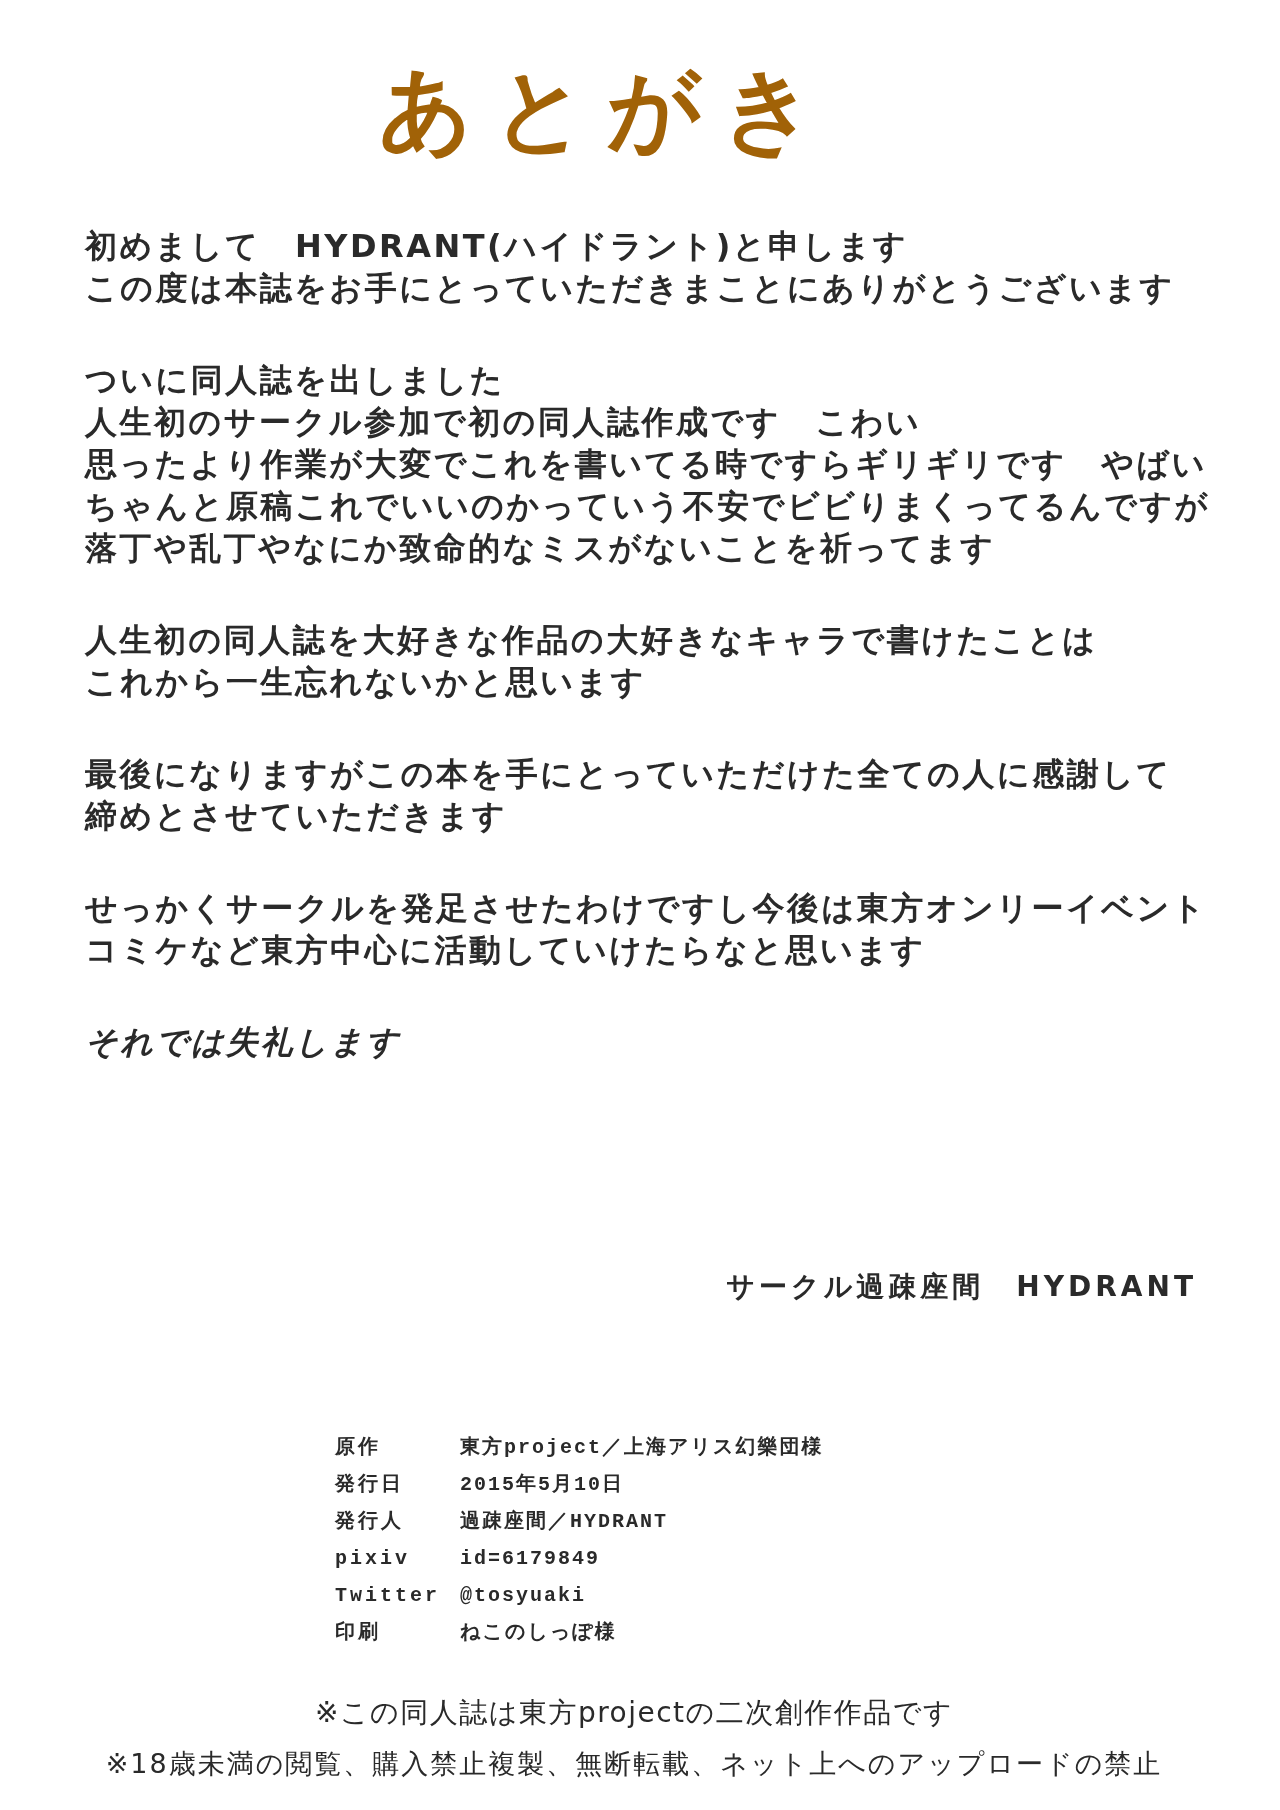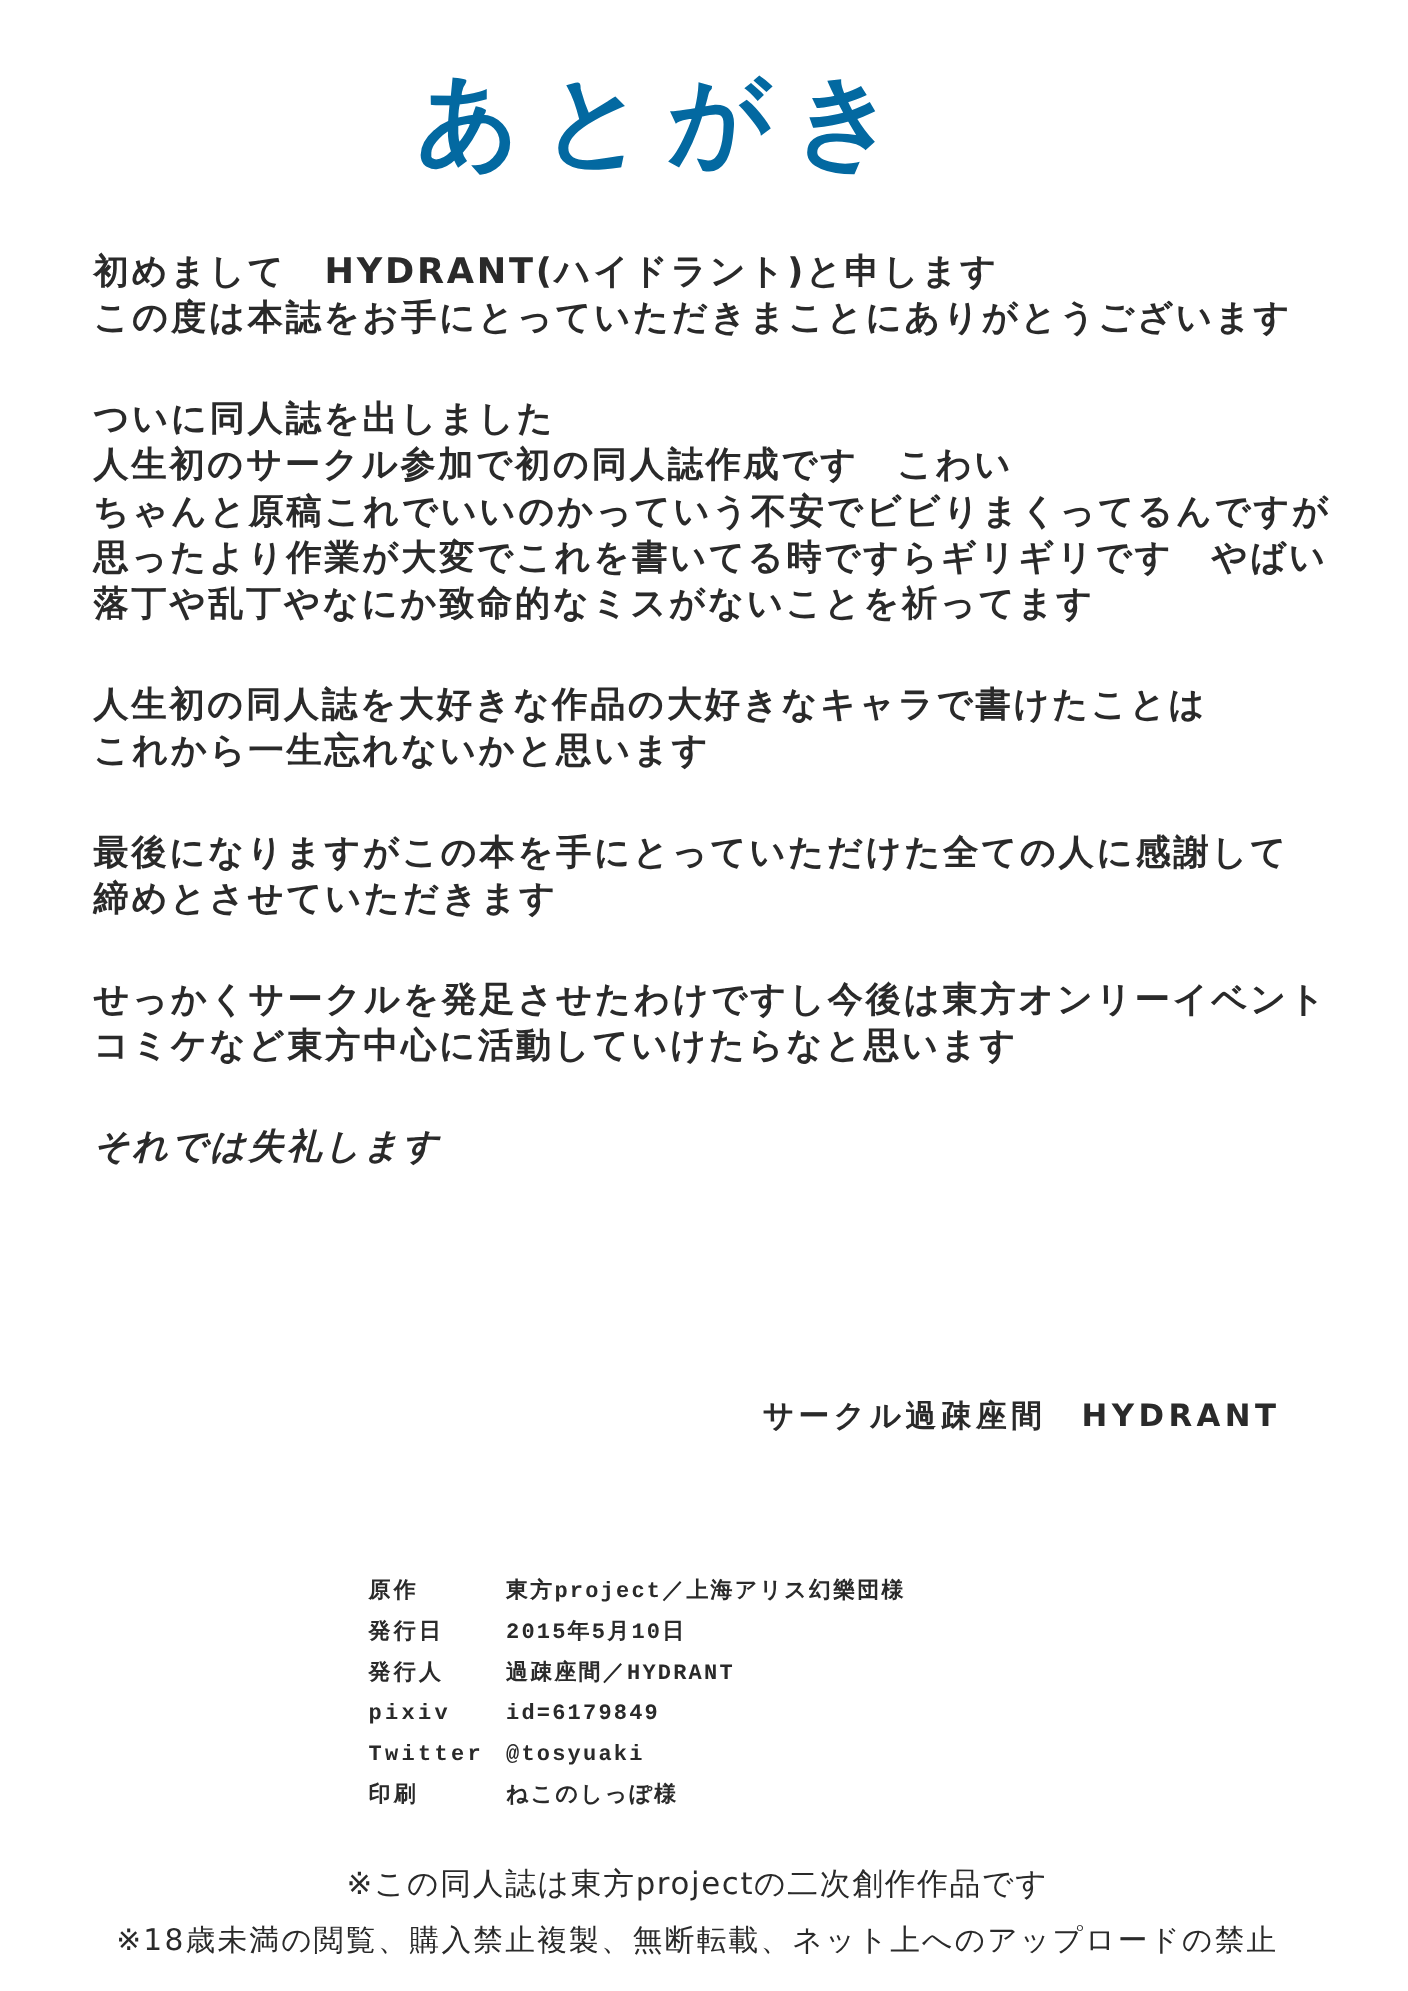--- a/index.html
+++ b/index.html
@@ -17,21 +17,21 @@
     font-family: "DejaVu Sans", "Liberation Sans", sans-serif;
     overflow: hidden;
   }
   .title {
     margin: 55px 0 0 4px;
     text-align: center;
     font-size: 92px;
     line-height: 110px;
     font-weight: bold;
     letter-spacing: 20px;
-    color: #0369a1;
+    color: #a16207;
     padding-right: 70px; 
   }
   .body-text {
     margin: 60px 60px 0 85px;
     font-size: 32px;
     font-weight: 600;
     letter-spacing: 2.5px;
   }
   .para {
     margin: 0 0 50px 0;
@@ -39,21 +39,21 @@
   }
   .para:last-child { margin-bottom: 0; font-style: italic; }
   .line {
     display: block;
     height: 42px;
     line-height: 42px;
     white-space: pre;
   }
   .credit {
     margin-top: 205px;
-    padding-right: 116px;
+    padding-right: 83px;
     text-align: right;
     font-size: 28px;
     font-weight: 600;
     letter-spacing: 4px;
     white-space: pre;
   }
   .colophon {
     margin: 123px 0 0 335px;
     font-size: 20px;
     font-weight: 600;
@@ -104,22 +104,22 @@
   <div class="body-text">
 
     <p class="para">
       <span class="line">初めまして　HYDRANT(ハイドラント)と申します</span>
       <span class="line">この度は本誌をお手にとっていただきまことにありがとうございます</span>
     </p>
 
     <p class="para">
       <span class="line">ついに同人誌を出しました</span>
       <span class="line">人生初のサークル参加で初の同人誌作成です　こわい</span>
+      <span class="line">思ったより作業が大変でこれを書いてる時ですらギリギリです　やばい</span>
       <span class="line">ちゃんと原稿これでいいのかっていう不安でビビりまくってるんですが</span>
-      <span class="line">思ったより作業が大変でこれを書いてる時ですらギリギリです　やばい</span>
       <span class="line">落丁や乱丁やなにか致命的なミスがないことを祈ってます</span>
     </p>
 
     <p class="para">
       <span class="line">人生初の同人誌を大好きな作品の大好きなキャラで書けたことは</span>
       <span class="line">これから一生忘れないかと思います</span>
     </p>
 
     <p class="para">
       <span class="line">最後になりますがこの本を手にとっていただけた全ての人に感謝して</span>

